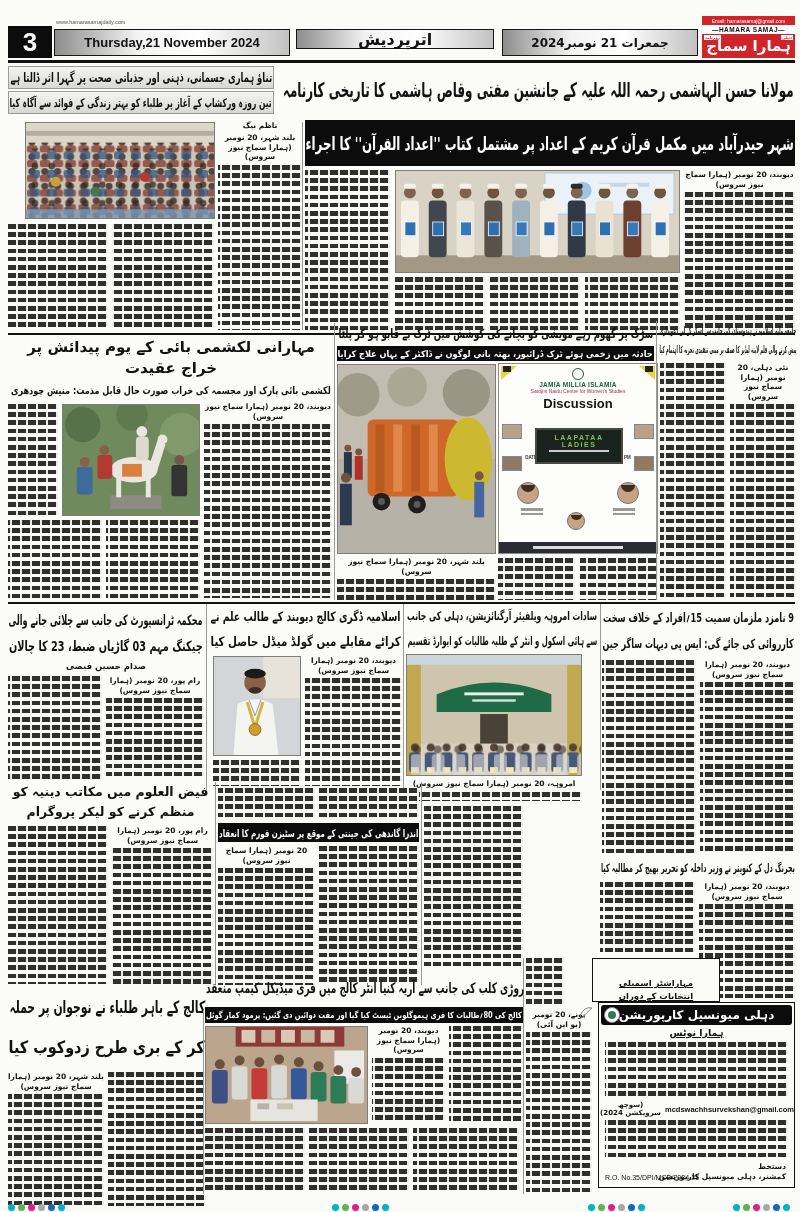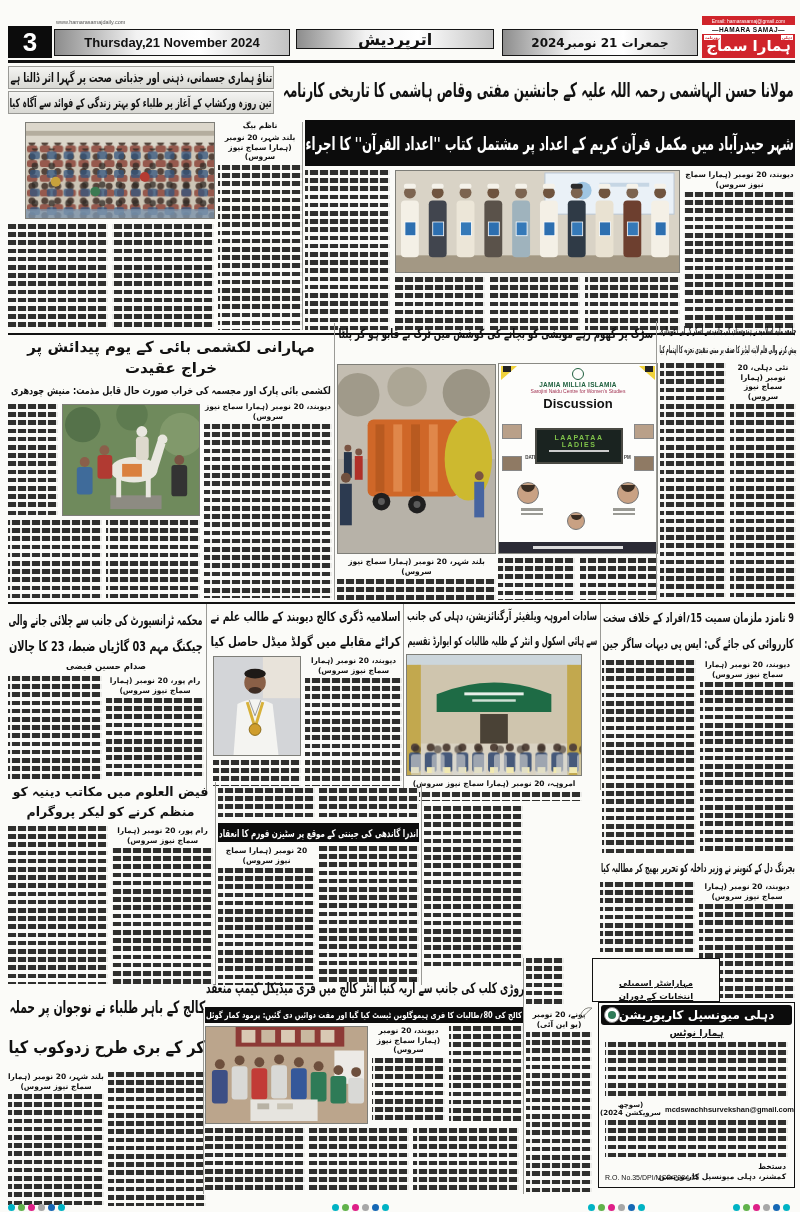--- a/index.html
+++ b/index.html
@@ -213,20 +213,23 @@
     <div class="dl">دیوبند، 20 نومبر (ہمارا سماج نیوز سروس)</div>
     <div class="lines"></div>
   </div>
   <div class="abs lines" style="left:8px;top:520px;width:94px;height:80px"></div>
   <div class="abs lines" style="left:106px;top:520px;width:94px;height:80px"></div>
   <div class="abs vr" style="left:334px;top:323px;height:277px"></div>
 
   <div class="abs fit b rtl" style="left:337px;top:323px;width:317px;height:20px;font-size:12.5px">
       <span style="transform-origin: center center; transform: scaleX(0.687773);">سڑک پر گھوم رہے مویشی کو بچانے کی کوشش میں ٹرک بے قابو ہو کر پلٹا</span>
     </div>
+  <div class="abs fit b bar rtl" style="left:337px;top:346px;width:317px;height:15px;font-size:9px">
+      <span style="transform-origin: center center; transform: scaleX(0.905172);">حادثہ میں زخمی ہوئے ٹرک ڈرائیور، بھتہ بانی لوگوں نے ڈاکٹر کے یہاں علاج کرایا</span>
+    </div>
   <div class="abs photo" style="left:337px;top:364px;width:159px;height:190px">
     <svg viewBox="0 0 159 190" preserveAspectRatio="none">
       <rect width="159" height="190" fill="#c3bdb1"></rect>
       <circle cx="20" cy="30" r="22" fill="#9a9484" opacity=".85"></circle>
         <circle cx="70" cy="22" r="20" fill="#a8a291" opacity=".85"></circle>
         <circle cx="130" cy="28" r="24" fill="#948e7e" opacity=".85"></circle>
       <rect y="95" width="159" height="95" fill="#b7b2a8"></rect>
       <rect x="30" y="55" width="92" height="78" rx="6" fill="#cf6728"></rect>
       <rect x="38" y="60" width="9" height="68" fill="#b85a20"></rect>
         <rect x="56" y="60" width="9" height="68" fill="#e0874a"></rect>

